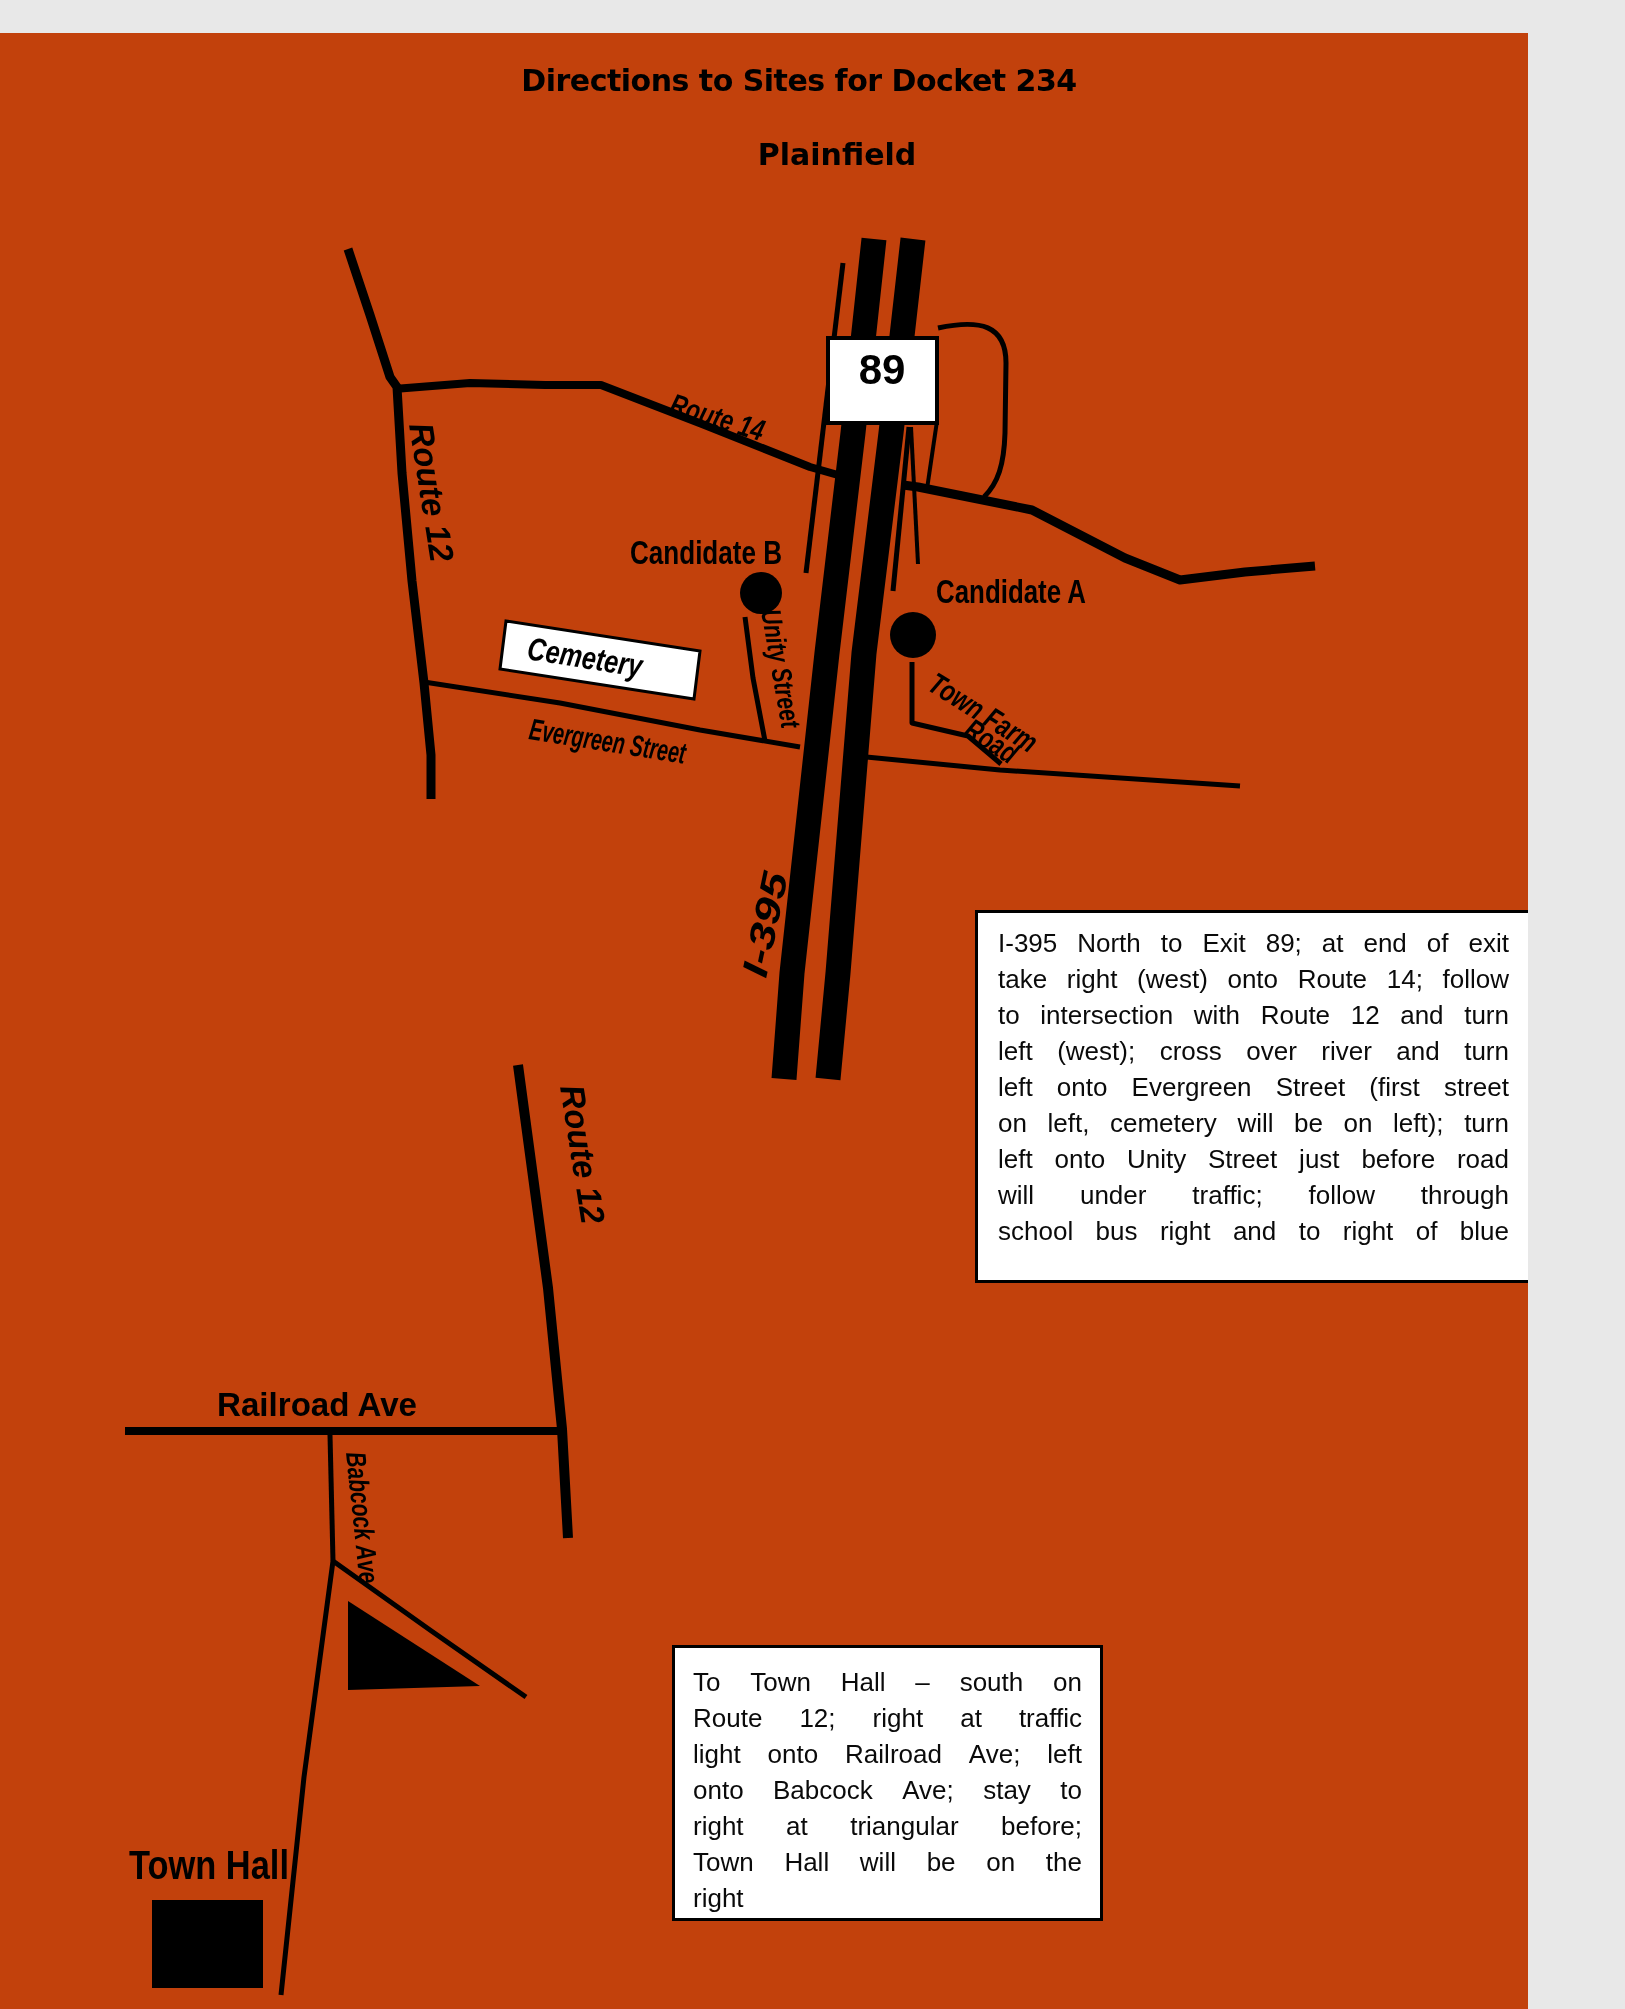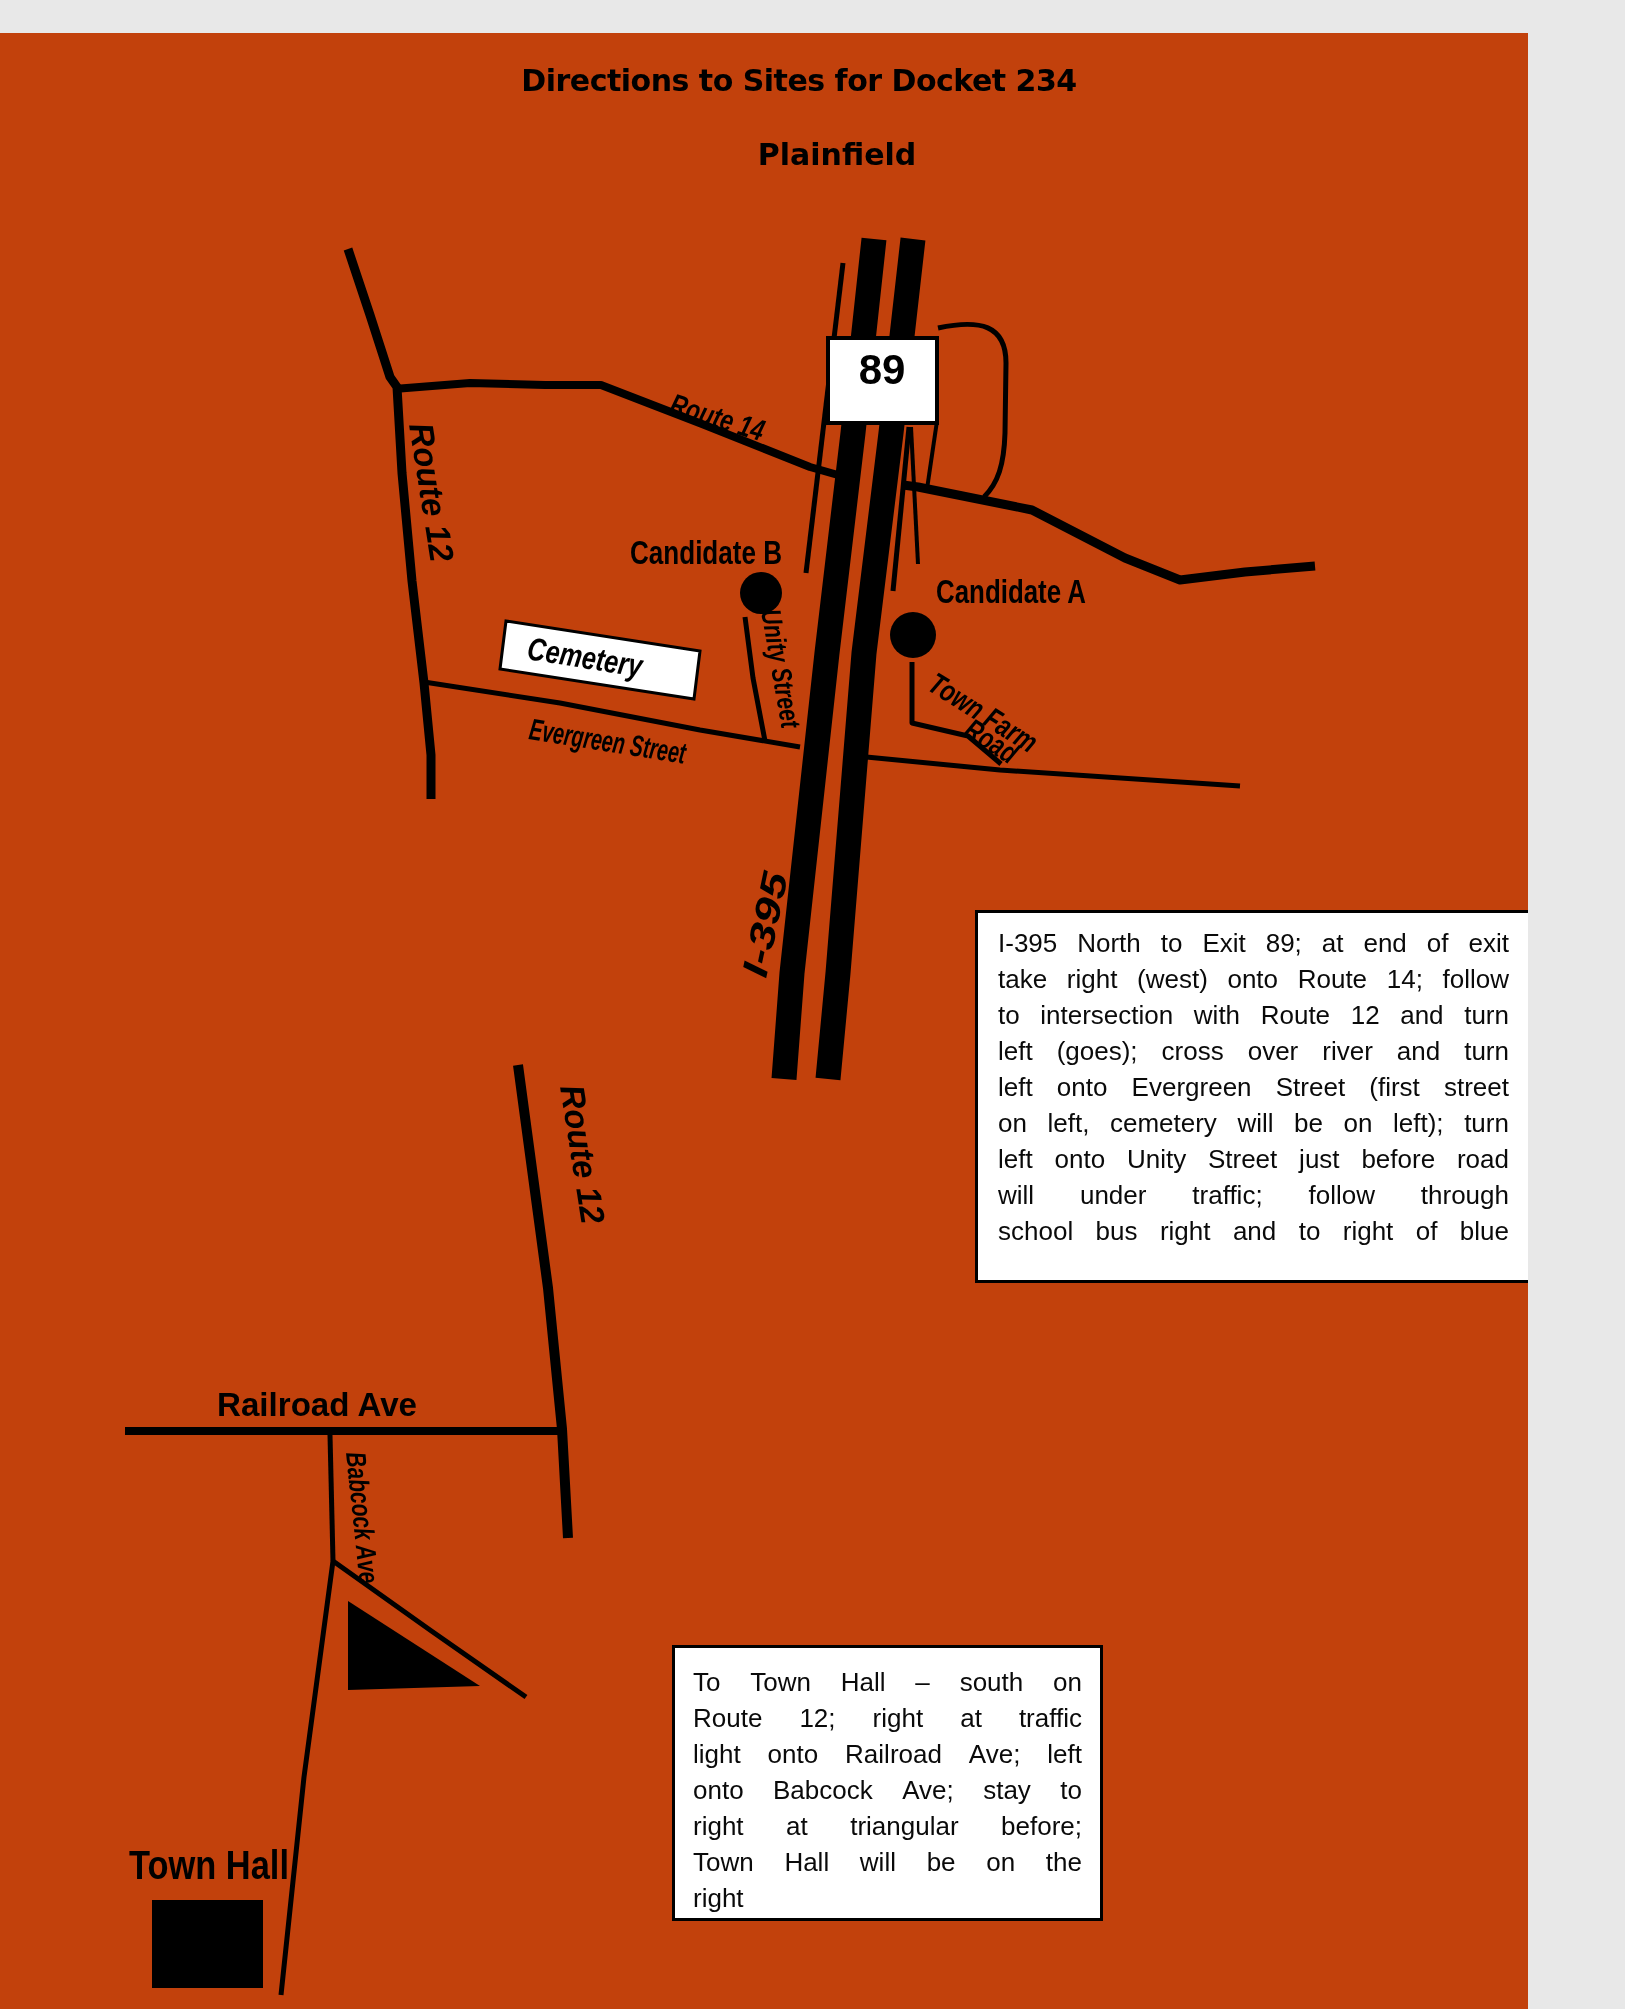--- a/index.html
+++ b/index.html
@@ -130,21 +130,21 @@
           <span>to</span>
           <span>intersection</span>
           <span>with</span>
           <span>Route</span>
           <span>12</span>
           <span>and</span>
           <span>turn</span>
         </div>
         <div class="tline just">
           <span>left</span>
-          <span>(goes);</span>
+          <span>(west);</span>
           <span>cross</span>
           <span>over</span>
           <span>river</span>
           <span>and</span>
           <span>turn</span>
         </div>
         <div class="tline just">
           <span>left</span>
           <span>onto</span>
           <span>Evergreen</span>

